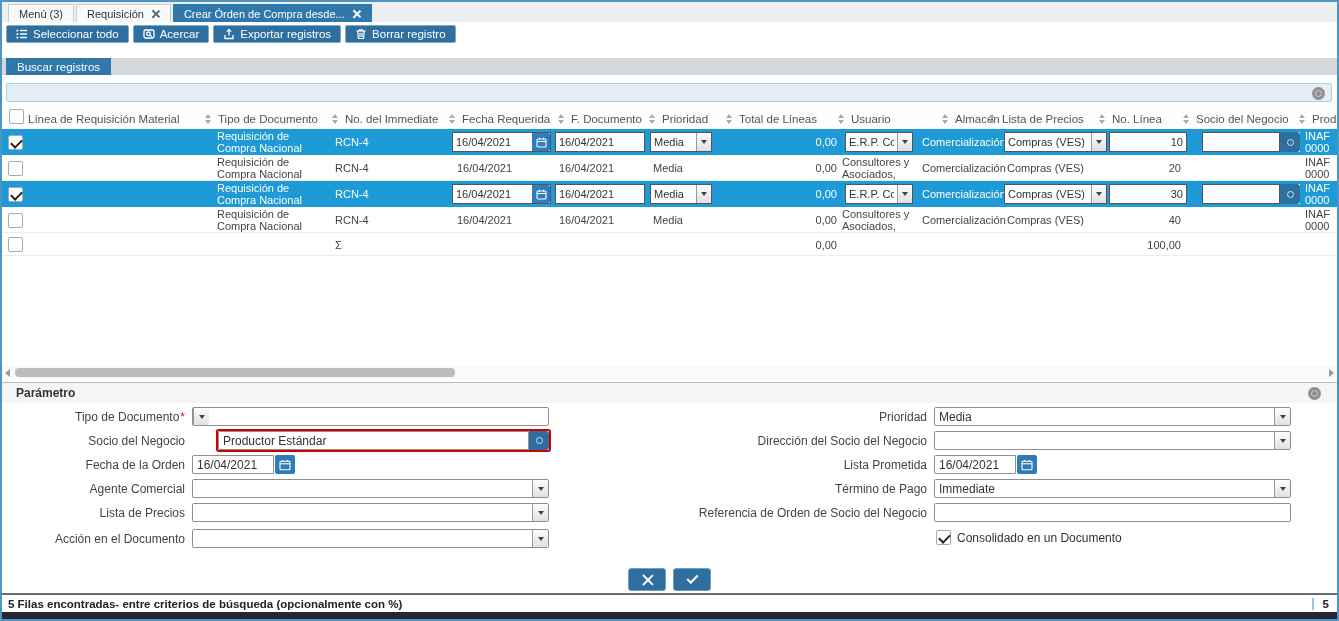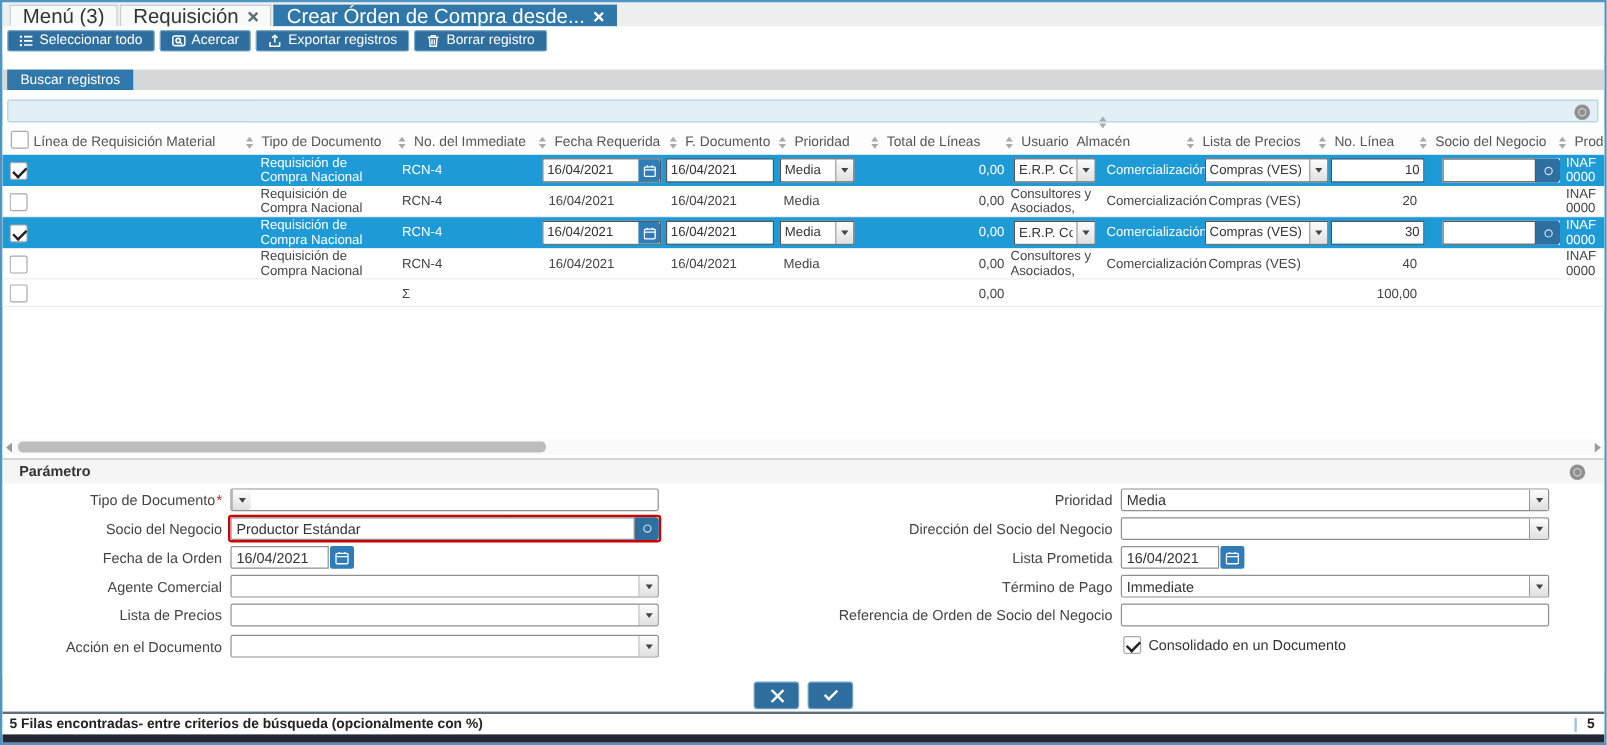--- a/index.html
+++ b/index.html
@@ -1,21 +1,21 @@
 <!DOCTYPE html>
 <html><head>
 <meta charset="utf-8">
 <style>
   * { margin:0; padding:0; box-sizing:border-box; }
   body { font-family:"Liberation Sans", sans-serif; background:#fff; }
   .window{ position:relative; width:1339px; height:621px; border:2px solid #4e95c4; background:#fff; overflow:hidden; font-size:12px; color:#333;}
 
   
   .tabbar{ position:absolute; top:0; left:0; right:0; height:20px; background:#eceeef; display:flex; align-items:flex-end; padding-left:6px; gap:2px;}
-  .tab{ height:18px; display:flex; align-items:center; gap:7px; padding:0 10px; background:#f8f9f9; border:1px solid #c7ced2; border-bottom:none; font-size:17px; color:#333; cursor:default;}
+  .tab{ height:18px; display:flex; align-items:center; gap:7px; padding:0 10px; background:#f8f9f9; border:1px solid #c7ced2; border-bottom:none; font-size:11px; color:#333; cursor:default;}
   .tab.active{ background:#2f78a9; border-color:#2f78a9; color:#fff;}
   .xicon{ position:relative; width:9px; height:9px; display:inline-block;}
   .xicon::before,.xicon::after{ content:""; position:absolute; left:4px; top:0; width:1.5px; height:10px; background:#5c6a72;}
   .xicon::before{ transform:rotate(45deg);} .xicon::after{ transform:rotate(-45deg);}
   .tab.active .xicon::before,.tab.active .xicon::after{ background:#fff;}
 
   
   .toolbar{ position:absolute; top:20px; left:0; right:0; height:24px; background:#fff; display:flex; align-items:center; padding:0 4px; gap:4px;}
   .tbtn{ height:18px; display:inline-flex; align-items:center; gap:5px; padding:0 9px; background:#2f6f9f; border:1px solid #7fa9c8; border-radius:2px; color:#fff; font-size:11.5px; cursor:pointer;}
   .tbtn svg{ display:block;}
@@ -86,21 +86,21 @@
   .plabel{ position:absolute; left:0; width:183px; height:19px; display:flex; align-items:center; justify-content:flex-end; color:#444; white-space:nowrap;}
   .plabel.rcol{ left:540px; width:385px;}
   .req{ color:#cc2222; margin-left:1px;}
   .pfield{ position:absolute; left:190px; width:357px; height:19px; display:flex;}
   .pfield.rcol{ left:932px;}
   .pbox{ display:flex; align-items:stretch; height:19px; background:#fff; border:1px solid #8f8f8f; border-radius:2px; flex:1;}
   .pbox input{ border:none; outline:none; background:transparent; font:inherit; color:#333; padding:0 4px; width:100%; min-width:0;}
   .pbox .ddbtn{ width:16px; border-radius:0 2px 2px 0;}
   .pdate{ flex:none; width:82px; border-radius:2px 0 0 2px;}
   .pcal{ width:20px; height:19px; flex:none; background:#2e7cb8; border-radius:2px; margin-left:1px; display:flex; align-items:center; justify-content:center; cursor:pointer;}
-  .plookup{ display:flex; flex:1; height:19px;}
+  .plookup{ display:flex; flex:1; height:19px;margin-left:26px;}
   .plookup .pbox{ border-radius:2px 0 0 2px;}
   .plookup .recbtn{ height:19px;}
   .focus-red{ box-shadow:0 0 0 2px #cf0000; border-radius:1px;}
   .pcheckrow{ position:absolute; display:flex; align-items:center; gap:6px; color:#333;}
 
   
   .actions{ position:absolute; top:566px; left:0; right:0; height:24px; display:flex; justify-content:center; gap:7px;}
   .abtn{ width:38px; height:23px; background:#2e6f9f; border:1px solid #6fa0c2; border-radius:3px; display:flex; align-items:center; justify-content:center; cursor:pointer; position:relative;}
   .ax{ position:relative; width:13px; height:13px;}
   .ax::before,.ax::after{ content:""; position:absolute; left:6px; top:0; width:1.8px; height:14px; background:#fff;}
@@ -222,21 +222,21 @@
         <span>Prioridad</span>
       </span>
     <span class="hcol" style="left:724px;">
         <i class="sort"></i>
         <span>Total de Líneas</span>
       </span>
     <span class="hcol" style="left:836px;">
         <i class="sort"></i>
         <span>Usuario</span>
       </span>
-    <span class="hcol" style="left:895px;flex-direction:column;">
+    <span class="hcol" style="left:940px;">
         <i class="sort"></i>
         <span>Almacén</span>
       </span>
     <span class="hcol" style="left:987px;">
         <i class="sort"></i>
         <span>Lista de Precios</span>
       </span>
     <span class="hcol" style="left:1097px;">
         <i class="sort"></i>
         <span>No. Línea</span>

